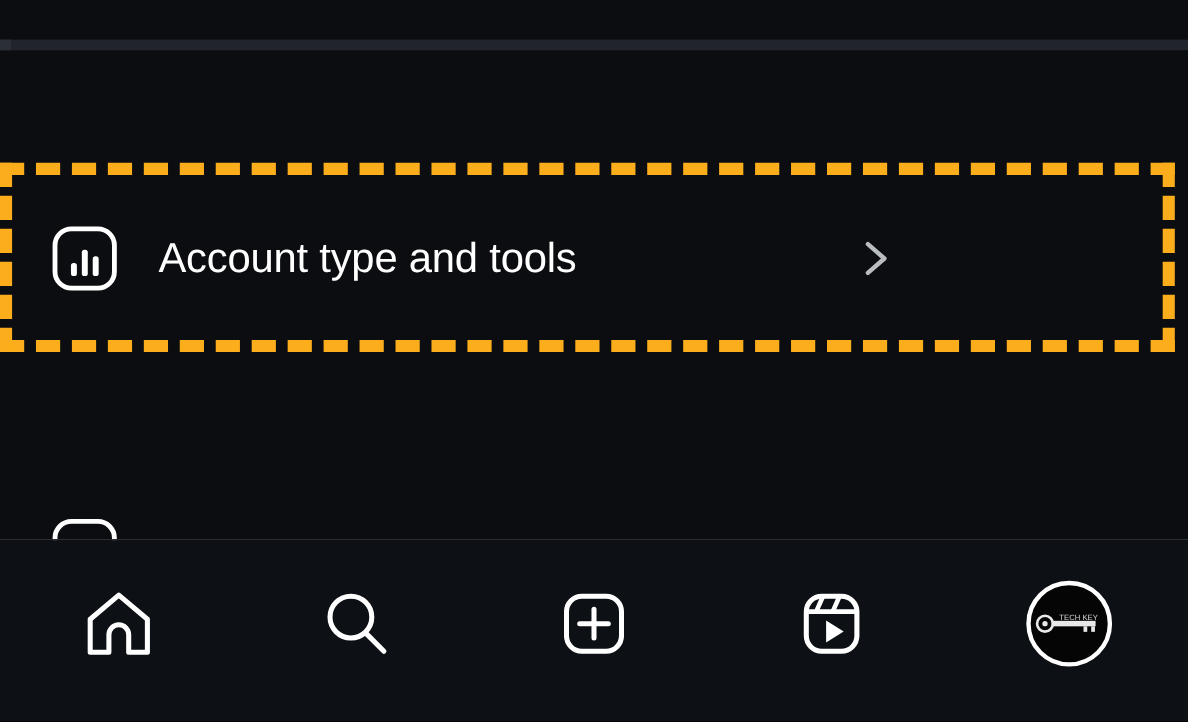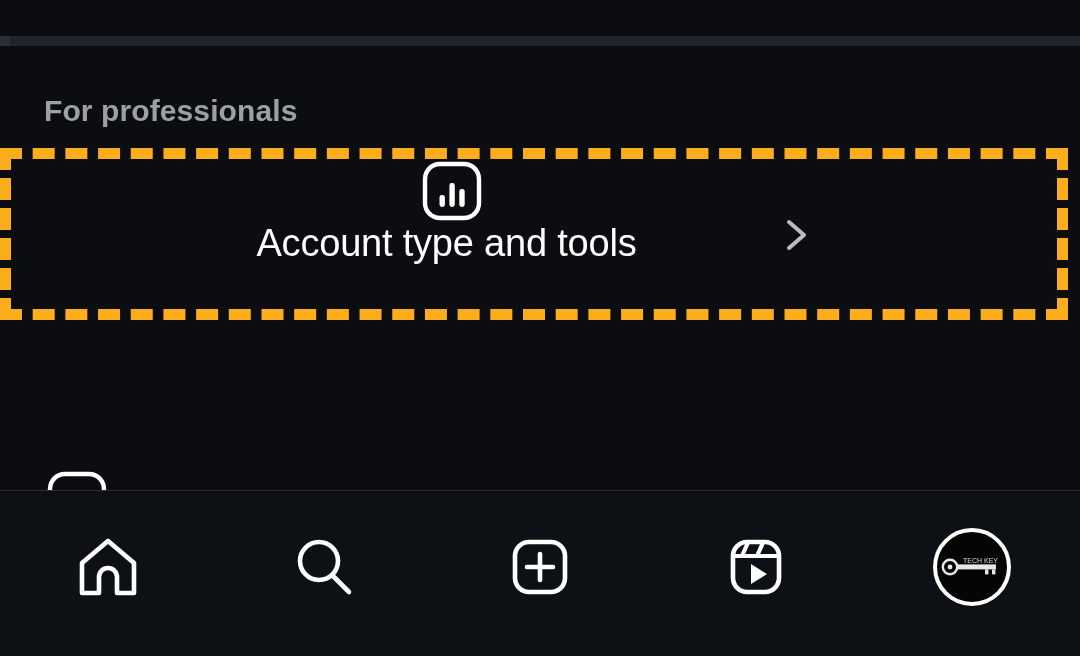--- a/index.html
+++ b/index.html
@@ -75,21 +75,20 @@
   }
 
   .row {
     position: absolute;
     left: 0;
     top: 160px;
     width: 857px;
     height: 150px;
     display: flex;
     align-items: center;
-    flex-direction: column;
   }
   .row-icon {
     margin-left: 46px;
     width: 62px;
     height: 62px;
     flex: 0 0 auto;
     display: block;
   }
   .row-label {
     margin-left: 36px;
@@ -173,21 +172,20 @@
 </head>
 <body>
 
 <div class="screen">
 
   <div class="top-edge"></div>
   <div class="top-band"></div>
   <div class="top-band-tab"></div>
   <div class="below-band"></div>
 
-  <div class="section-heading" id="heading-professionals">For professionals</div>
 
   <div class="row">
     <span class="row-icon">
       <svg viewBox="0 0 62 62" width="62" height="62" aria-hidden="true">
         <rect x="4" y="4" width="54" height="54" rx="15" ry="15" fill="none" stroke="#ffffff" stroke-width="4.4"></rect>
         <rect x="18.5" y="35" width="5.4" height="12" rx="2.4" fill="#ffffff"></rect>
         <rect x="28.4" y="23" width="5.4" height="24" rx="2.4" fill="#ffffff"></rect>
         <rect x="38.3" y="29" width="5.4" height="18" rx="2.4" fill="#ffffff"></rect>
       </svg>
     </span>

